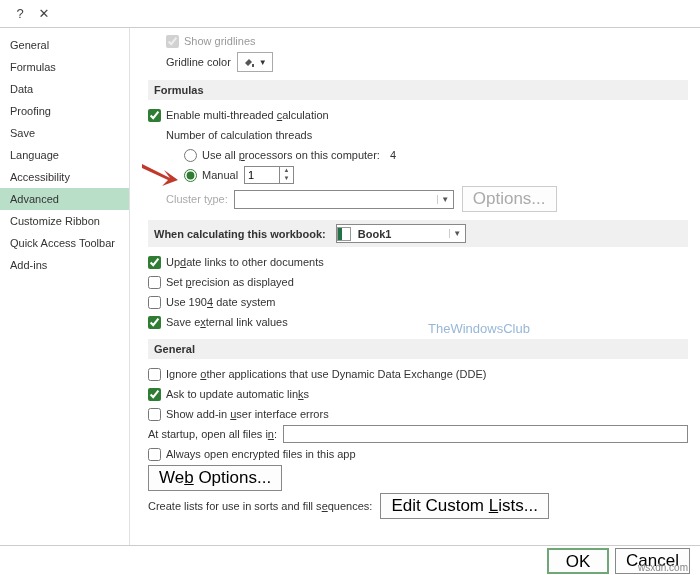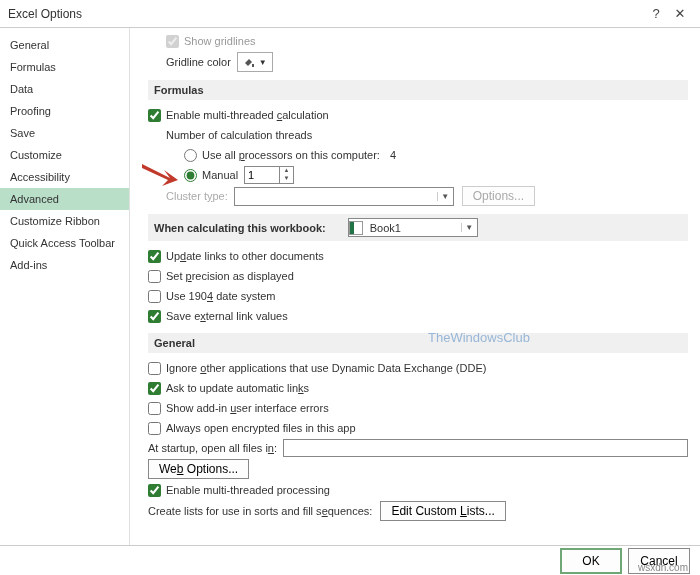--- a/index.html
+++ b/index.html
@@ -25,49 +25,48 @@
     .spinner input { border: none; width: 34px; padding: 0 3px; font-size: 11px; outline: none; }
     .spinner .spins { width: 14px; border-left: 1px solid #888; display: flex; flex-direction: column; }
     .spinner .spin { flex:1; font-size:6px; line-height:7px; text-align:center; color:#555; }
     .reddish { position: relative; }
     .red-arrow { position: absolute; left: 10px; top: 132px; width: 40px; height: 30px; pointer-events: none; }
     .disabled { color: #aaa; }
     .disabled input { opacity: 0.6; }
     .combo { border: 1px solid #888; height: 19px; display: inline-flex; align-items: center; background: #fff; }
     .combo-text { padding: 0 4px; flex: 1; font-size: 11px; }
     .combo-arrow { width: 16px; text-align: center; font-size: 8px; color: #555; border-left: 1px solid #ccc; }
-    .btn { border: 1px solid #888; background: #fdfdfd; padding: 2px 10px; font-size: 12px; cursor: pointer; }
+    .btn { border: 1px solid #888; background: #fdfdfd; padding: 2px 10px; font-size: 17px; cursor: pointer; }
     .btn.disabled { color: #aaa; border-color: #ccc; }
     .workbook-icon { width: 14px; height: 14px; background: linear-gradient(to right, #217346 0 30%, #fff 30% 100%); display:inline-block; margin-right:3px; border:1px solid #999; font-size:8px; color:#fff; line-height:12px; text-align:left; padding-left:1px; }
-    .watermark { color: #98b7d8; font-size: 13px; position: absolute; left: 298px; top: 302px; pointer-events:none;text-align:center; }
+    .watermark { color: #98b7d8; font-size: 13px; position: absolute; left: 298px; top: 293px; pointer-events:none;text-align:center; }
     .textbox { border: 1px solid #888; height: 18px; flex: 1; margin-left: 6px; padding: 0 3px; font-size: 11px; }
     .footer { height: 30px; border-top: 1px solid #ccc; display: flex; justify-content: flex-end; align-items: center; padding: 0 10px; gap: 6px; }
     .footer .btn { min-width: 62px; height: 26px; }
     .footer .btn.ok { border: 2px solid #6fa876; }
     .info-icon { display:inline-block; width:12px; height:12px; border:1px solid #aaa; border-radius:50%; font-size:8px; line-height:10px; text-align:center; color:#888; margin-left:3px;}
     .paint-icon { width:12px; height:12px; display:inline-block; }
     .domain-footer { position:absolute; right:12px; bottom:2px; font-size:10px; color:#888; }
   </style>
 </head>
 <body>
 
 <div class="titlebar">
-  <span class="titlebar-title">Excel Options</span>
   <div class="titlebar-btn">?</div>
   <div class="titlebar-btn">✕</div>
 </div>
 
 <div class="main">
   <div class="sidebar">
     <div class="sidebar-item">General</div>
     <div class="sidebar-item">Formulas</div>
     <div class="sidebar-item">Data</div>
     <div class="sidebar-item">Proofing</div>
     <div class="sidebar-item">Save</div>
-    <div class="sidebar-item">Customize</div>
+    <div class="sidebar-item">Language</div>
     <div class="sidebar-item">Accessibility</div>
     <div class="sidebar-item selected">Advanced</div>
     <div class="sidebar-item">Customize Ribbon</div>
     <div class="sidebar-item">Quick Access Toolbar</div>
     <div class="sidebar-item">Add-ins</div>
   </div>
 
   <div class="content reddish">
     <div class="row indent1" style="color:#999;">
       <input type="checkbox" checked="" disabled="" style="">
@@ -113,23 +112,23 @@
     </div>
     <div class="row indent1 disabled">
       <label>Cluster t<span class="under">y</span>pe:</label>
       <span class="combo" style="width:220px; margin-left:6px;">
         <span class="combo-text"></span>
         <span class="combo-arrow">▼</span>
       </span>
       <button class="btn disabled" style="margin-left:8px;">Options...</button>
     </div>
 
-    <div class="section-header" style="display:flex; align-items:center;gap:12px;">
+    <div class="section-header" style="display:flex; align-items:center;">
       <span><b>When calculatin<span class="under">g</span> this workbook:</b></span>
-      <span class="combo" style="width:130px; margin-left:10px; font-weight:normal; background:#fff;">
+      <span class="combo" style="width:130px; margin-left:10px; font-weight:bold; background:#fff;">
         <span class="workbook-icon"></span>
         <span class="combo-text">Book1</span>
         <span class="combo-arrow">▼</span>
       </span>
     </div>
 
     <div class="row">
       <input type="checkbox" checked="" style="">
       <label>Up<span class="under">d</span>ate links to other documents</label>
     </div>
@@ -154,33 +153,29 @@
     </div>
     <div class="row">
       <input type="checkbox" checked="" style="">
       <label>Ask to update automatic lin<span class="under">k</span>s</label>
     </div>
     <div class="row">
       <input type="checkbox" style="">
       <label>Show add-in <span class="under">u</span>ser interface errors</label>
     </div>
     <div class="row">
+      <label>At startup, open all files i<span class="under">n</span>:</label>
+      <input type="text" class="textbox" style="">
+    </div>
+    <div class="row">
       <input type="checkbox" style="">
       <label>Always open encrypted files in this app</label>
     </div>
     <div class="row">
-      <label>At startup, open all files i<span class="under">n</span>:</label>
-      <input type="text" class="textbox" style="">
-    </div>
-    <div class="row">
       <button class="btn">We<span class="under">b</span> Options...</button>
-    </div>
-    <div class="row">
-      <input type="checkbox" checked="" style="">
-      <label>Enable multi-threaded processing</label>
     </div>
     <div class="row">
       <label>Create lists for use in sorts and fill s<span class="under">e</span>quences:</label>
       <button class="btn" style="margin-left:8px;">Edit Custom <span class="under">L</span>ists...</button>
     </div>
 
     <svg class="red-arrow" viewBox="0 0 40 30">
       <path d="M2 4 L30 18 L24 10 L38 20 L22 26 L28 20 L2 8 Z" fill="#c0392b"></path>
     </svg>
 

